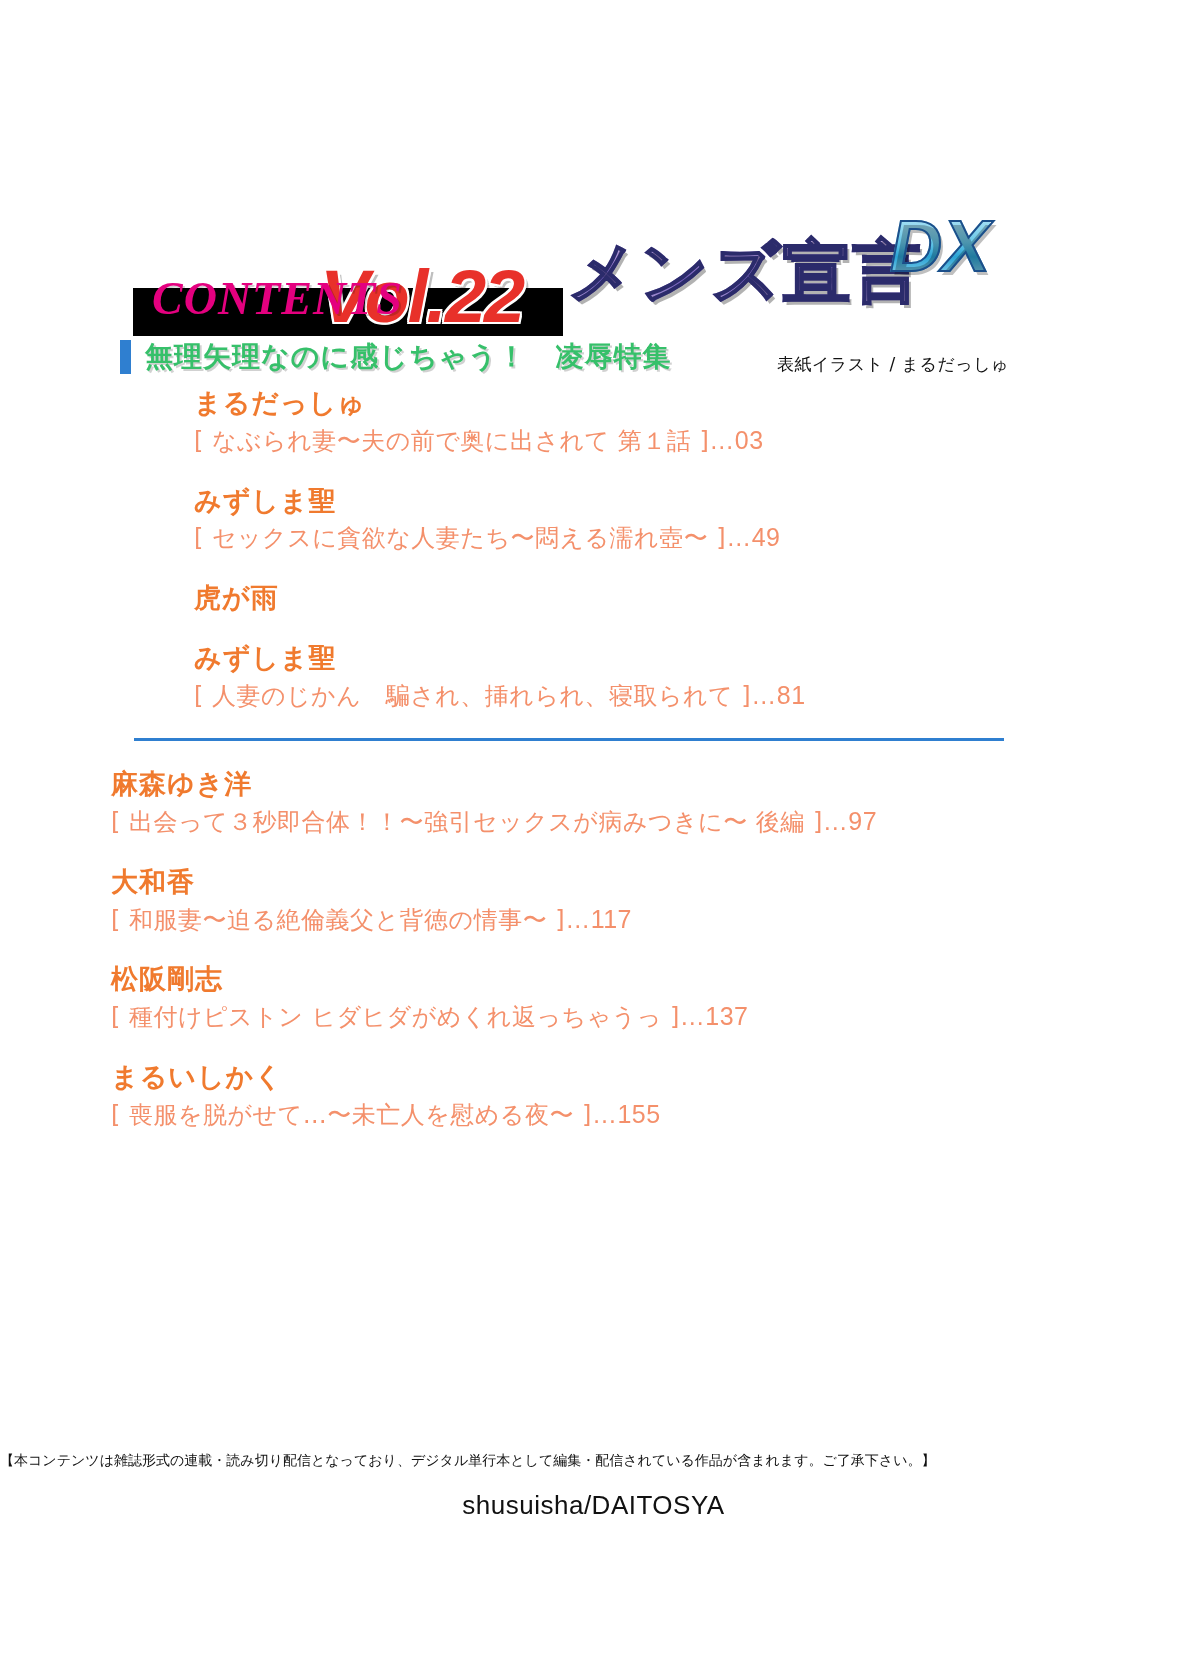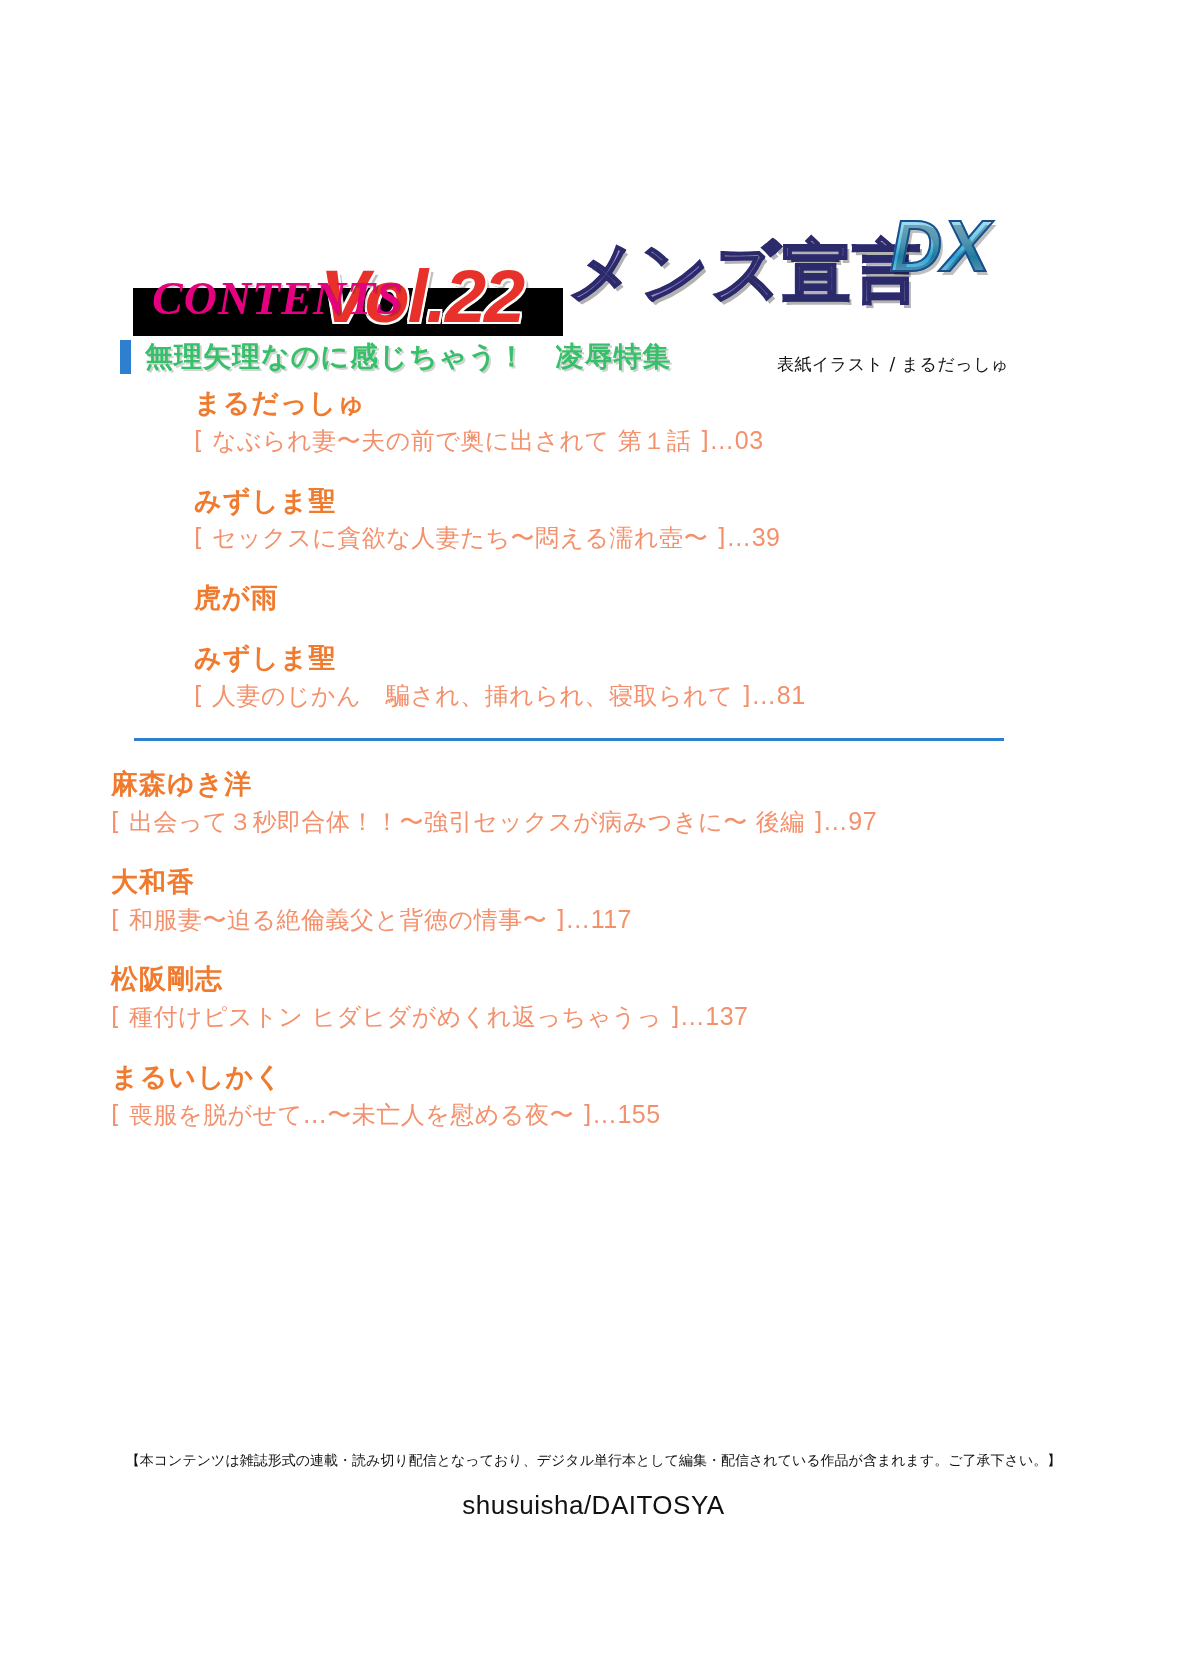--- a/index.html
+++ b/index.html
@@ -175,21 +175,21 @@
     background: #2f7fd0;
     margin: 14px 0 26px 118px;
   }
 
   
   .footer-note {
     position: absolute;
     left: 0;
     top: 1452px;
     width: 1187px;
-    text-align: center;
+    text-align: left;
     font-family: "DejaVu Sans", sans-serif;
     font-size: 14px;
     color: #111111;
     letter-spacing: 0;
   }
   .footer-brand {
     position: absolute;
     left: 0;
     top: 1490px;
     width: 1187px;
@@ -222,21 +222,21 @@
 
   <div class="entries">
 
     <div class="entry group-a">
       <div class="author">まるだっしゅ</div>
       <div class="title-line"><span>[ なぶられ妻〜夫の前で奥に出されて 第１話 ]</span><span class="page-no">…03</span></div>
     </div>
 
     <div class="entry group-a">
       <div class="author">みずしま聖</div>
-      <div class="title-line"><span>[ セックスに貪欲な人妻たち〜悶える濡れ壺〜 ]</span><span class="page-no">…39</span></div>
+      <div class="title-line"><span>[ セックスに貪欲な人妻たち〜悶える濡れ壺〜 ]</span><span class="page-no">…49</span></div>
     </div>
 
 
     <div class="entry group-a">
       <div class="author">虎が雨</div>
     </div>
 
     <div class="entry group-a">
       <div class="author">みずしま聖</div>
       <div class="title-line"><span>[ 人妻のじかん　騙され、挿れられ、寝取られて ]</span><span class="page-no">…81</span></div>

